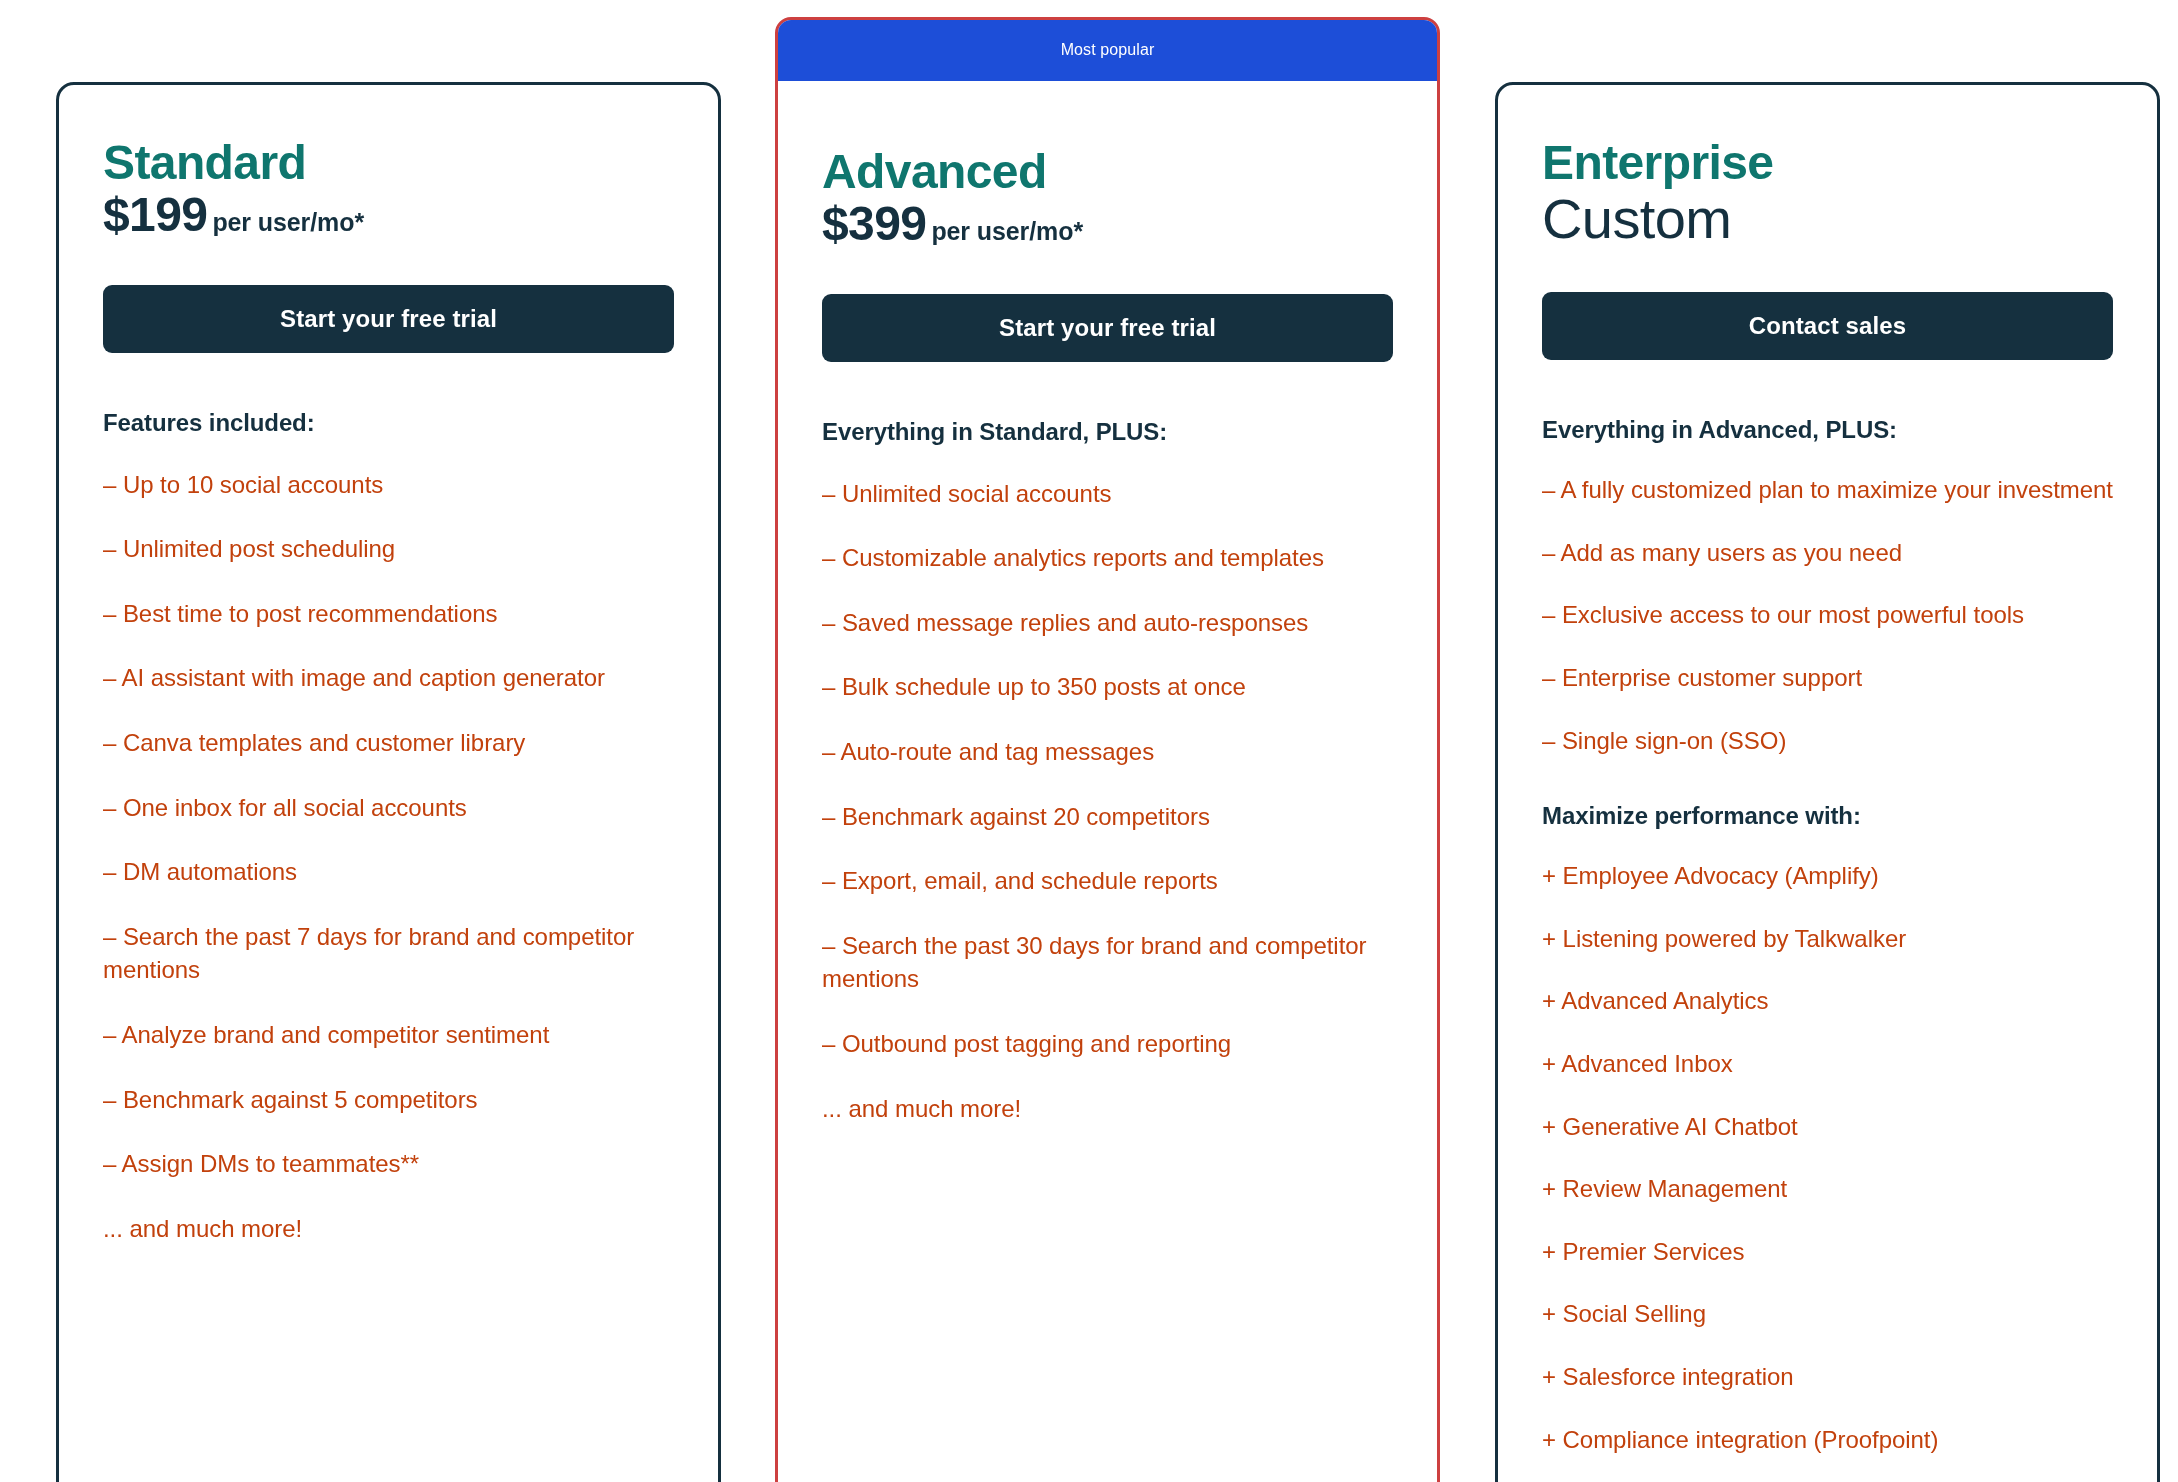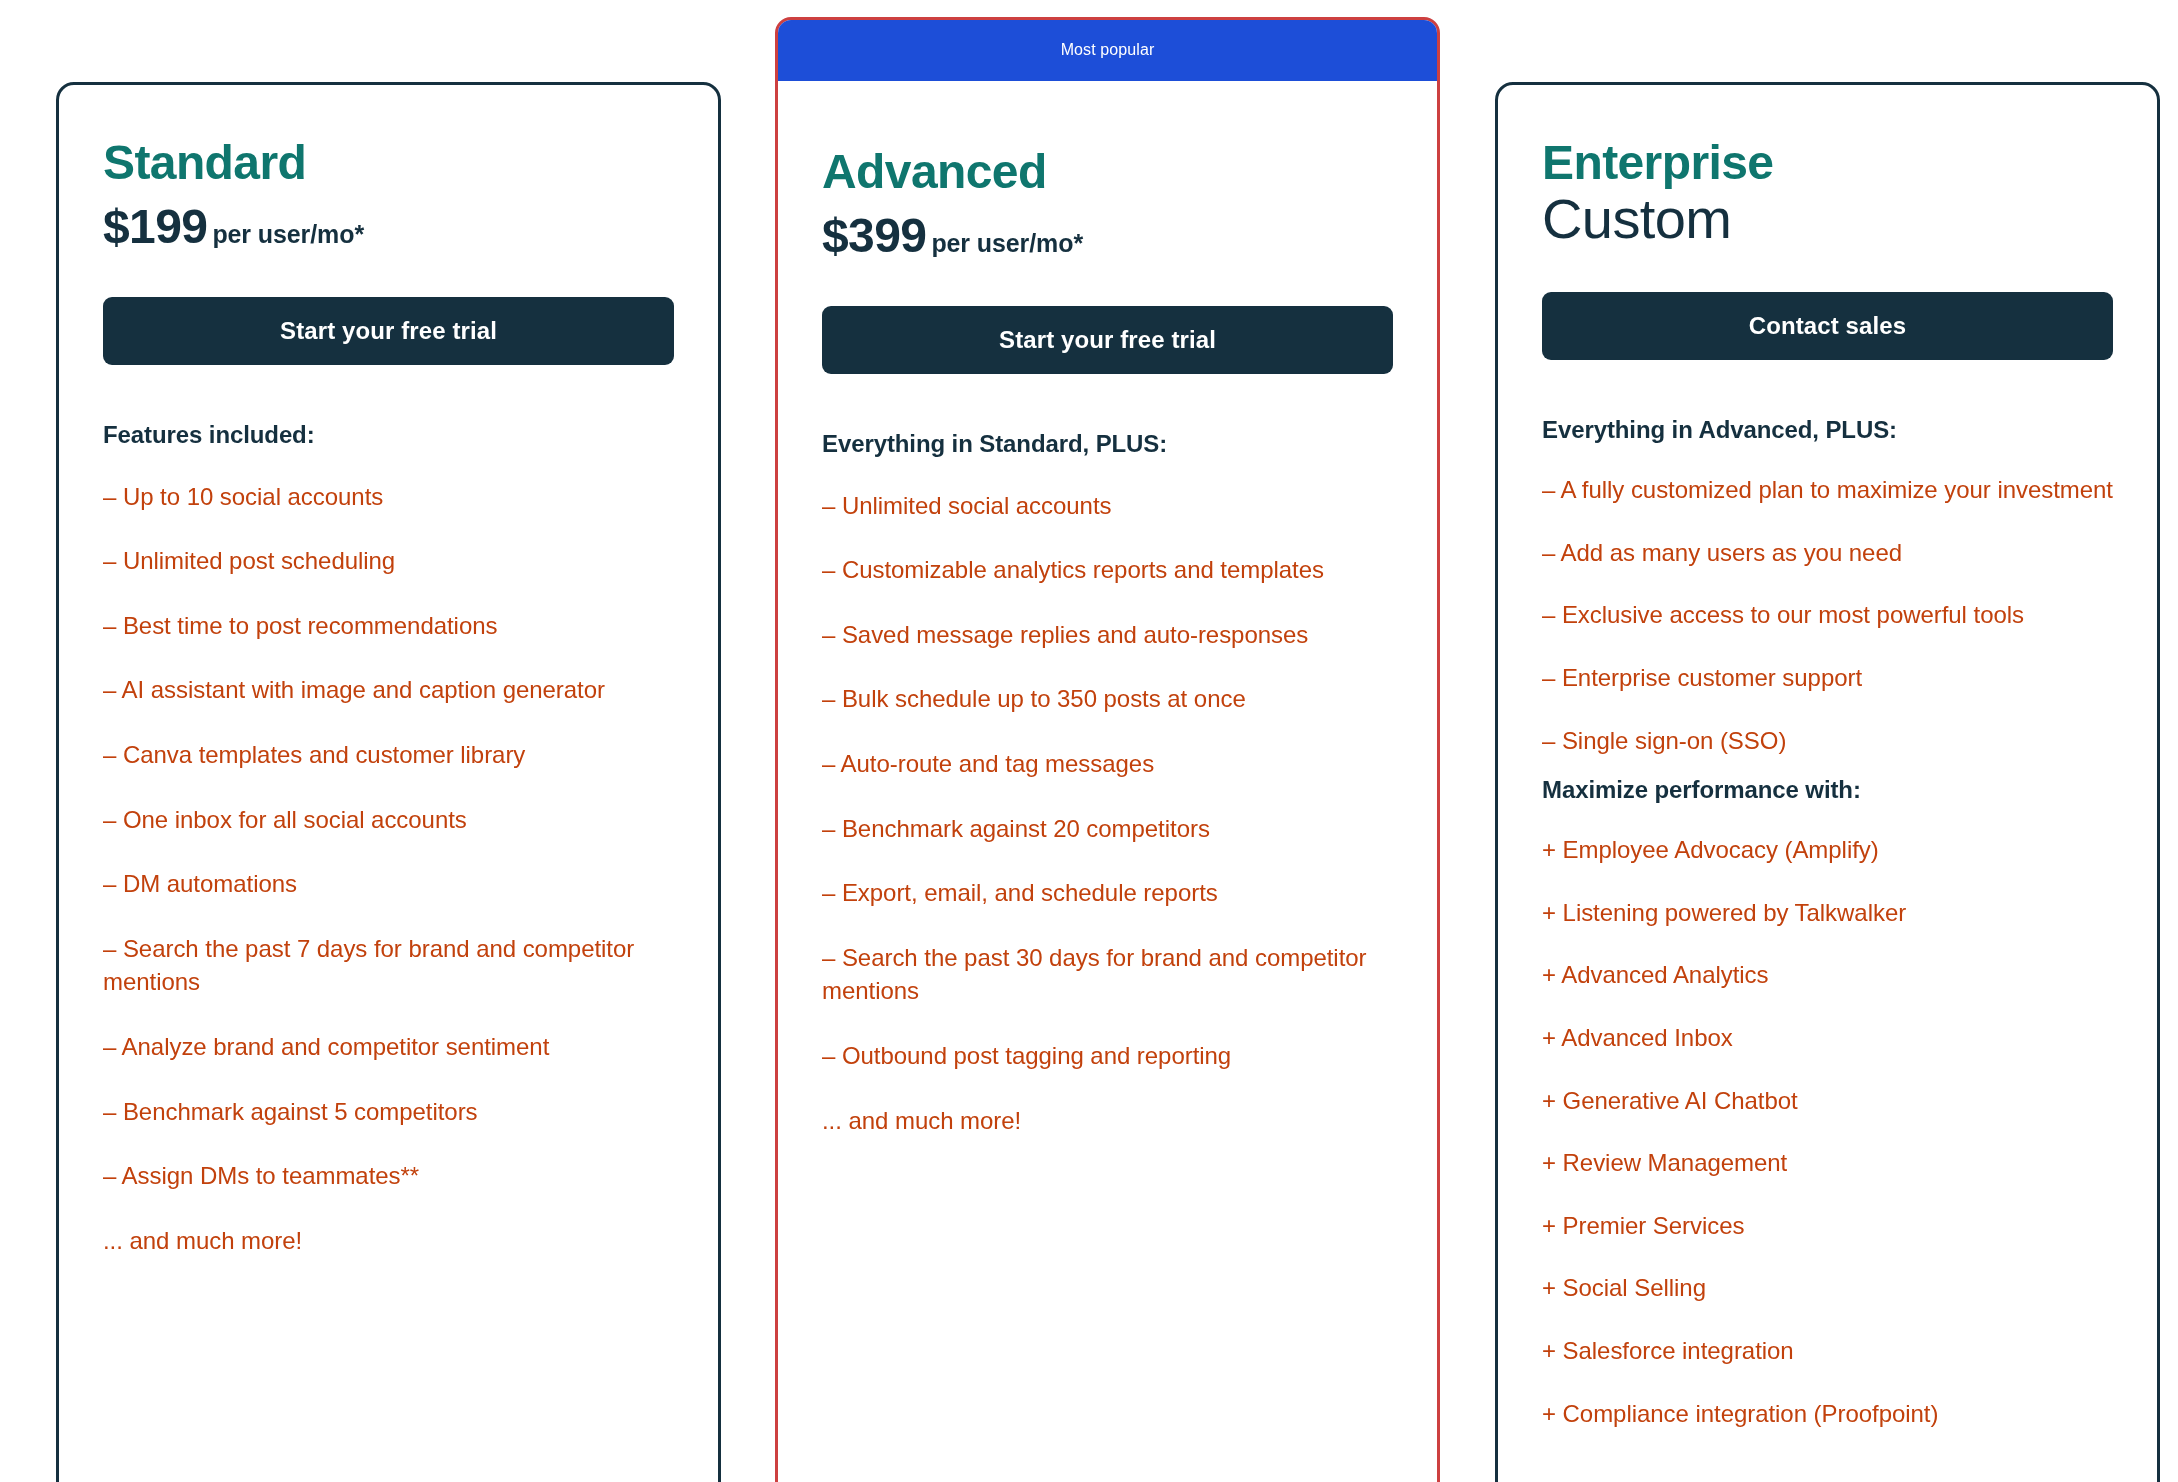--- a/index.html
+++ b/index.html
@@ -77,21 +77,21 @@
 
   .plan-name {
     font-size: 48px;
     font-weight: 700;
     letter-spacing: -0.6px;
     line-height: 1.08;
     color: #0f766e;
   }
 
   .price-line {
-    margin-top: 12px;
+    margin-top: 0;
     line-height: 1.1;
     white-space: nowrap;
   }
 
   .price-amount {
     font-size: 48px;
     font-weight: 700;
     letter-spacing: -0.6px;
     color: #15303f;
   }
@@ -155,21 +155,21 @@
 
   .features-heading.inline-sub {
     margin-top: 30px;
   }
 
   .plan-card.enterprise .feature-item {
     margin-top: 29px;
   }
 
   .plan-card.enterprise .features-heading.inline-sub {
-    margin-top: 19px;
+    margin-top: 45px;
   }
 </style>
 </head>
 <body>
 
 <div class="pricing-grid">
 
   <div class="plan-card standard">
     <div class="card-body">
       <div class="plan-name">Standard</div>

